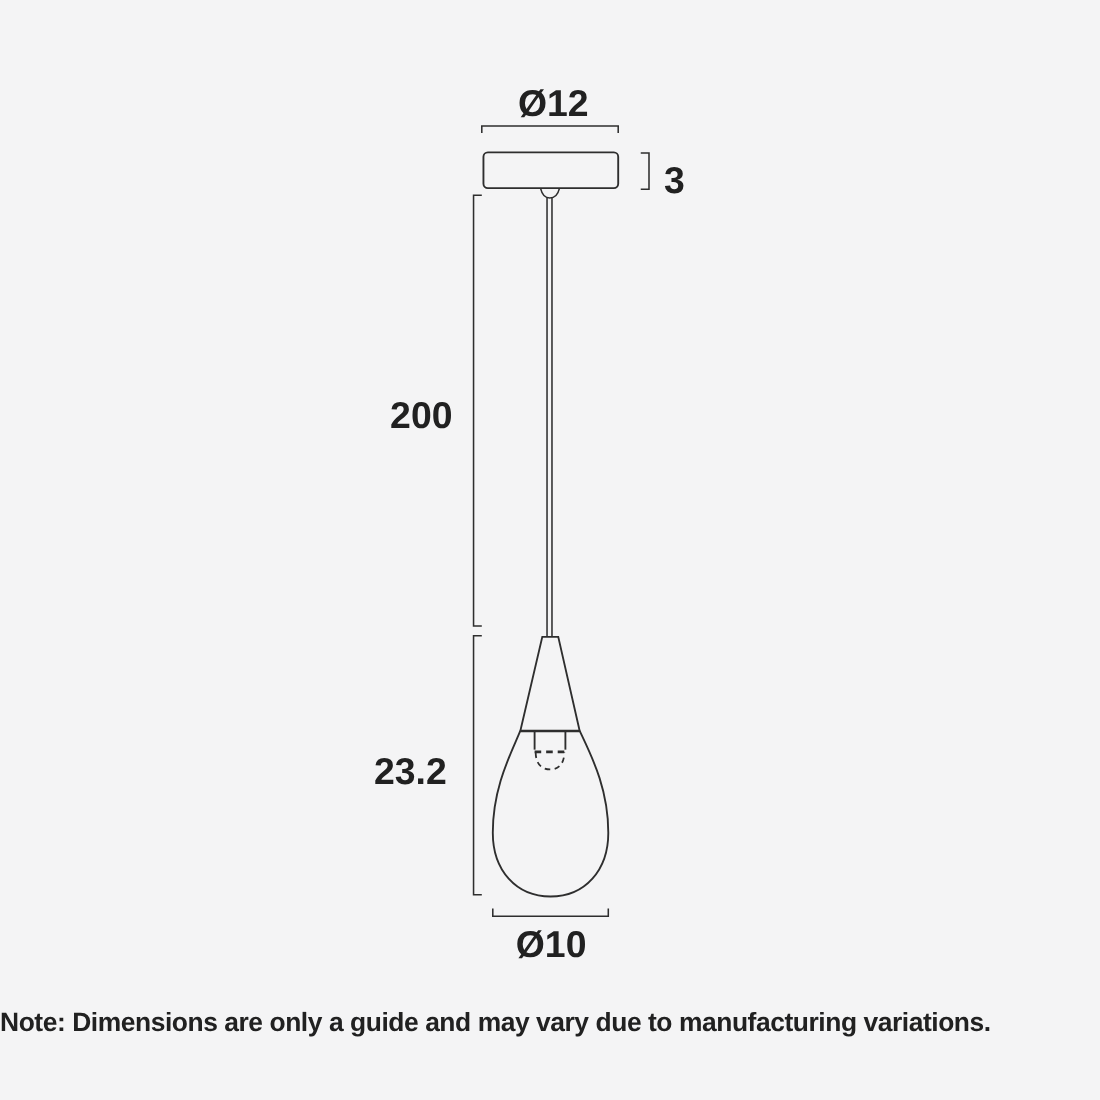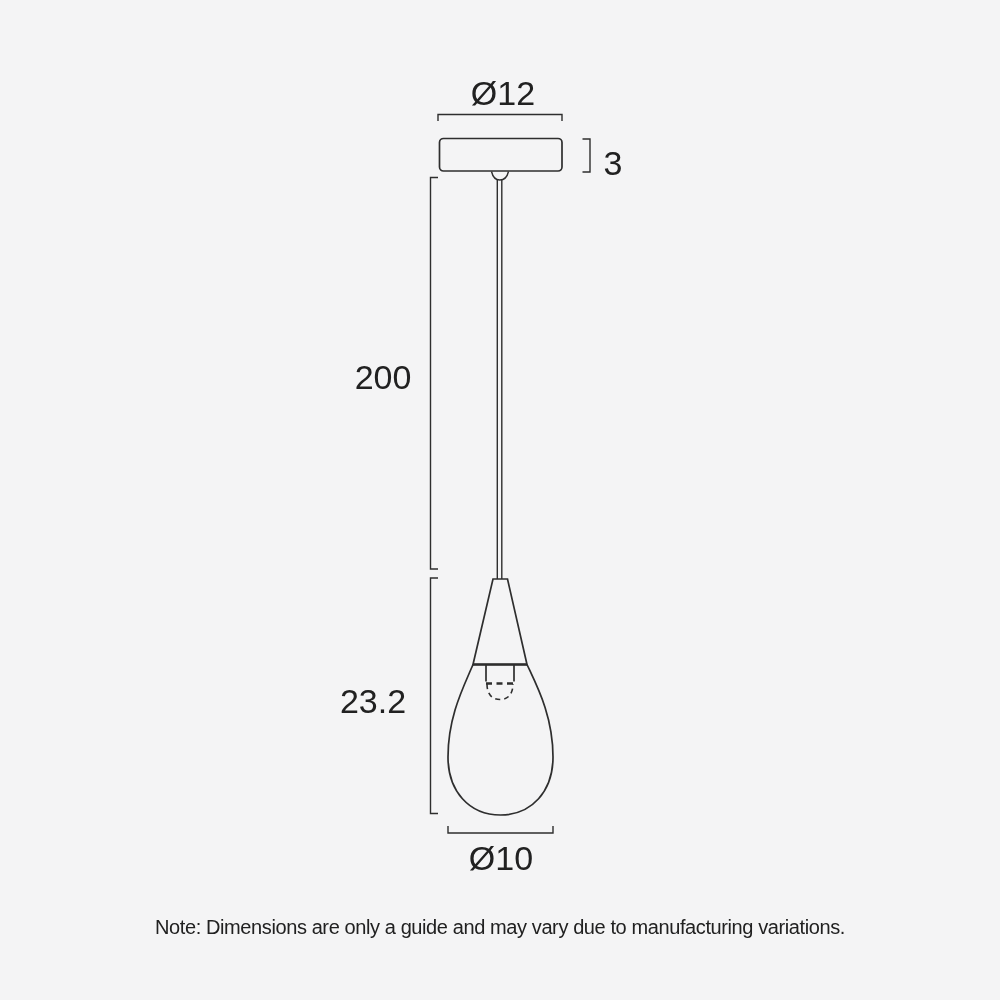--- a/index.html
+++ b/index.html
@@ -11,20 +11,21 @@
   html, body {
     width: 1000px; height: 1000px;
     background: var(--background);
     font-family: "Liberation Sans", sans-serif;
     overflow: hidden;
   }
   .canvas {
     position: relative;
     width: 976px; height: 1000px;
     background: var(--background);
+    font-weight: bold;
   }
   svg { position: absolute; top: 0; left: 0; }
   svg path, svg line, svg rect {
     stroke: var(--line);
     fill: none;
     stroke-width: 1.7;
     stroke-linecap: butt;
     stroke-linejoin: miter;
   }
   .thin  { stroke-width: 1.4; }
@@ -35,22 +36,22 @@
     fill: var(--text);
     stroke: none;
     font-family: "Liberation Sans", sans-serif;
     font-size: 34px;
   }
   .note {
     position: absolute;
     top: 916px;
     left: 0;
     width: 1000px;
-    text-align: center;
-    font-size: 20px;
+    text-align: left;
+    font-size: 24px;
     letter-spacing: -0.4px;
     color: var(--text);
   }
 </style>
 </head>
 <body>
 
 <div class="canvas">
   <svg width="1000" height="1000" viewBox="0 0 1000 1000">
 

